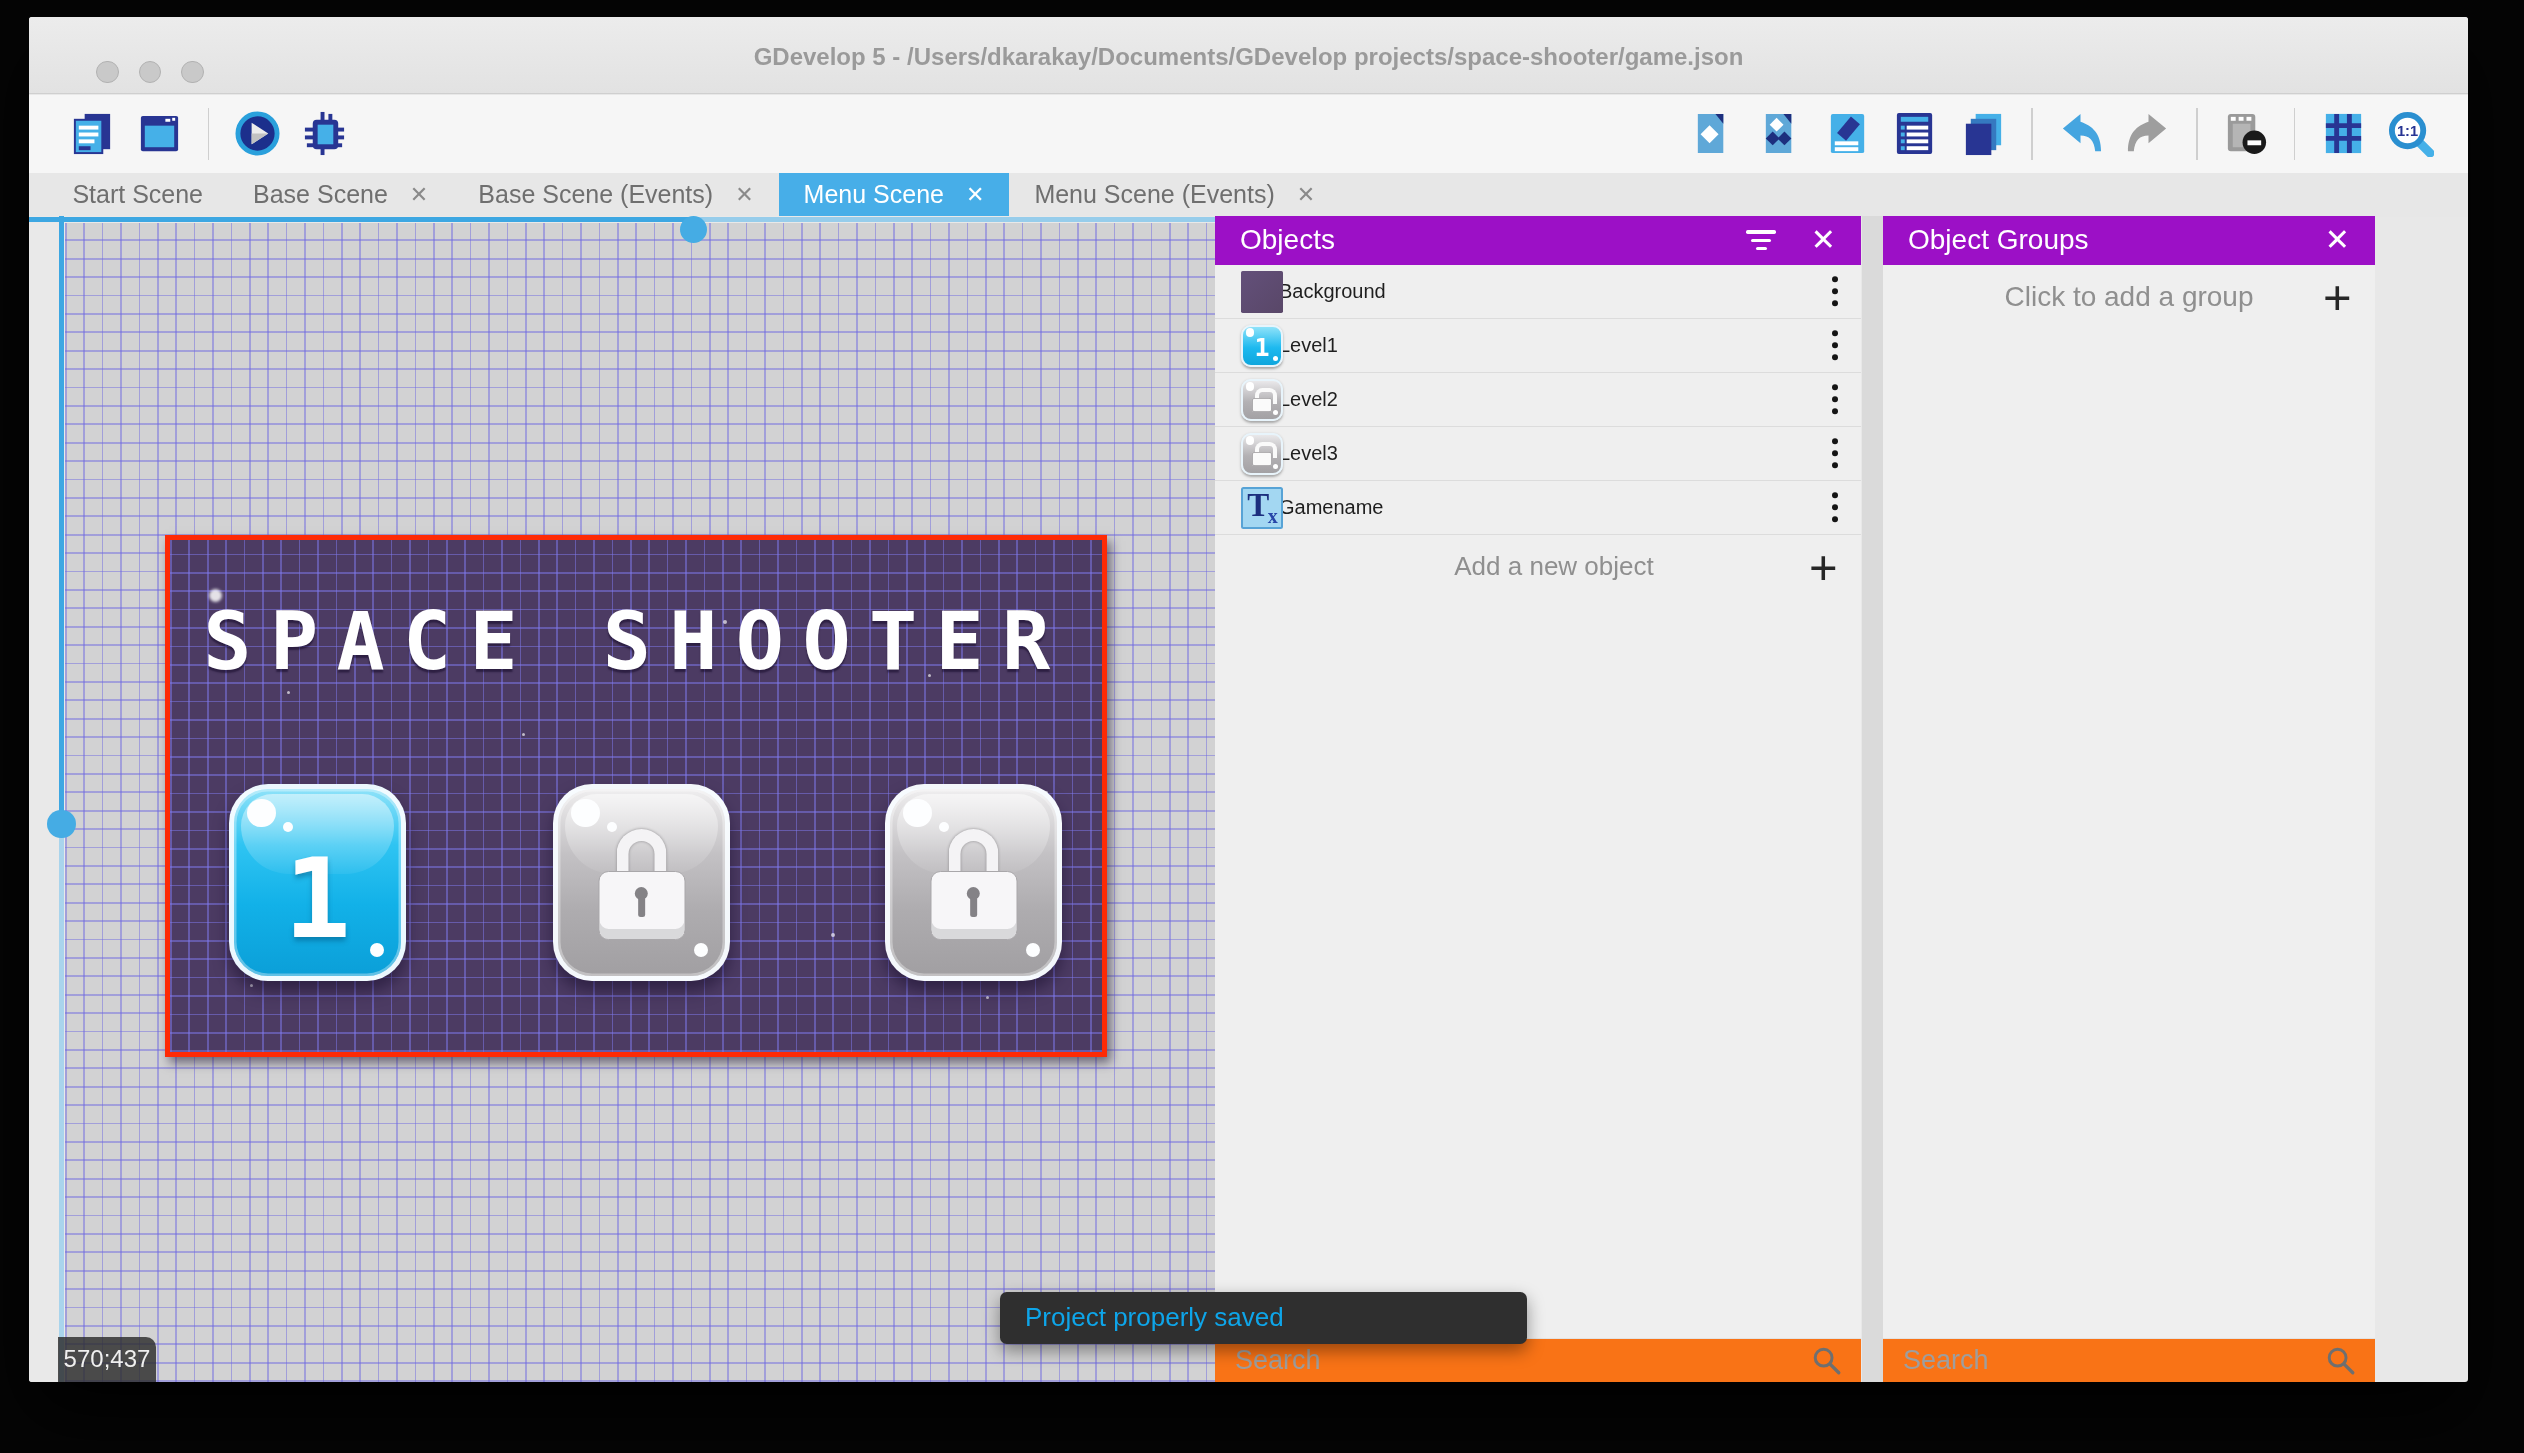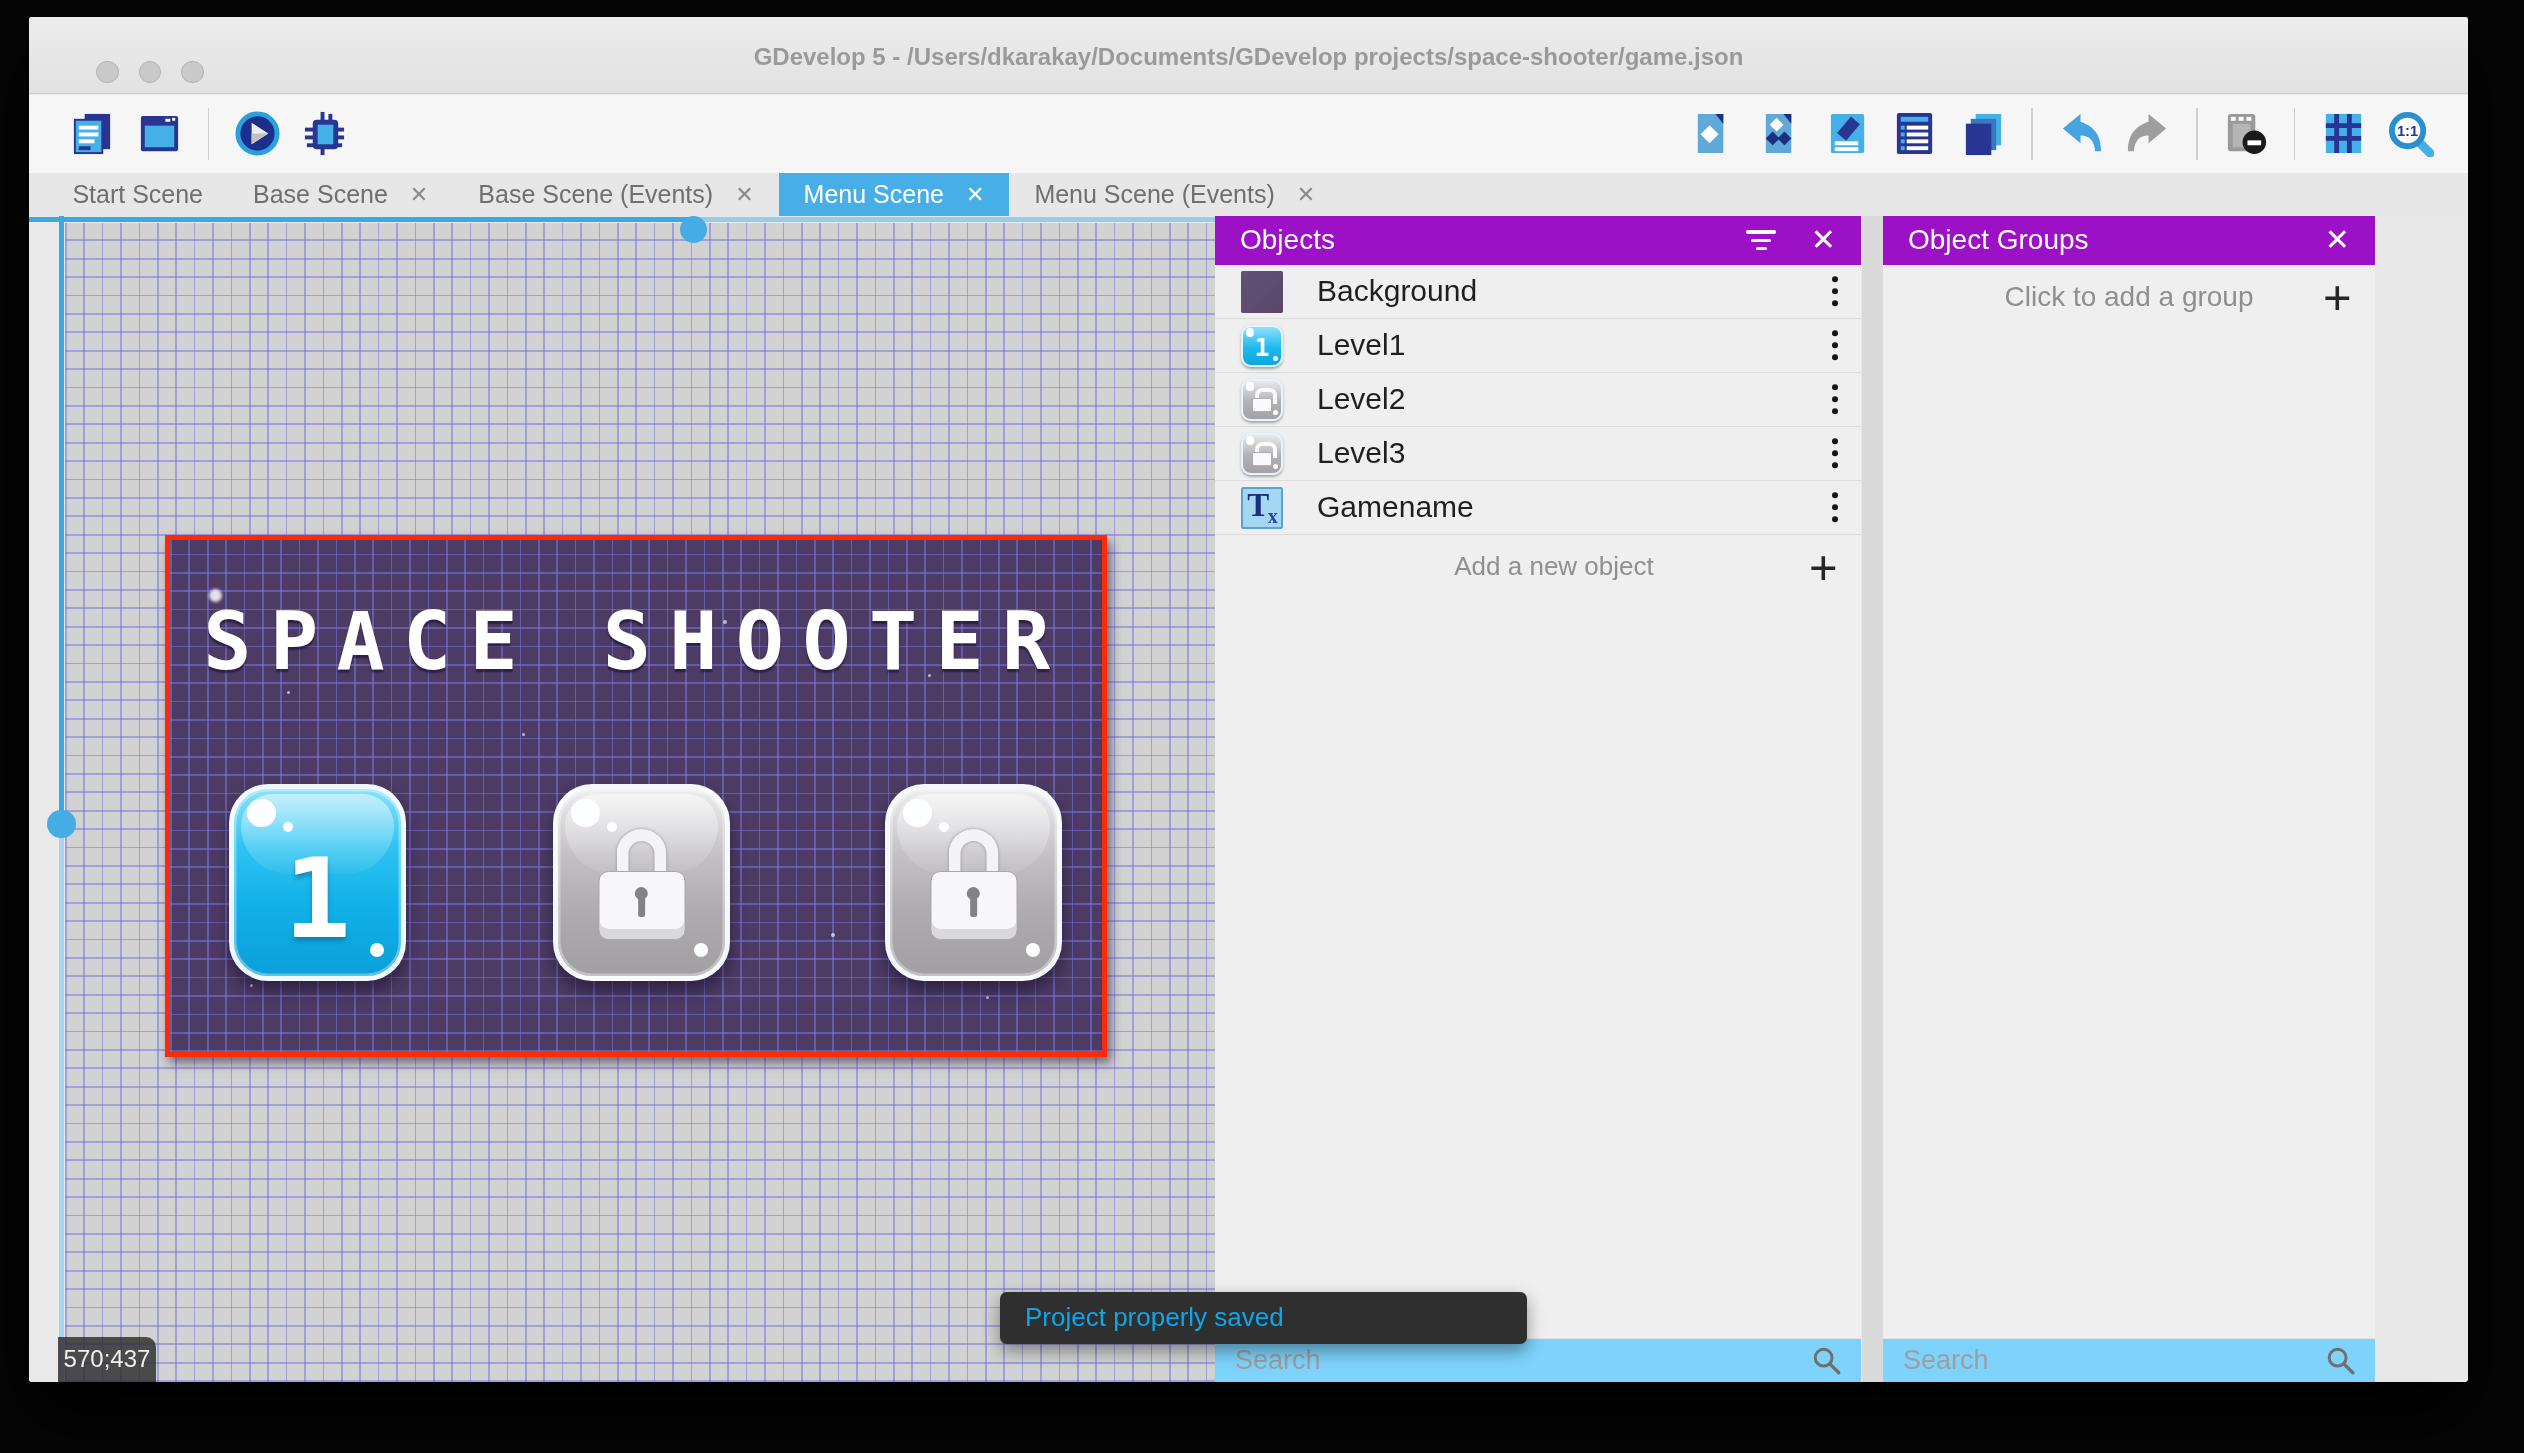--- a/index.html
+++ b/index.html
@@ -110,21 +110,21 @@
   .phead .spacer { flex:1; }
   .filter-icon { width:33px; margin-right:33px; display:flex; flex-direction:column; align-items:center; gap:5px; }
   .filter-icon i { display:block; height:3.3px; background:#fff; border-radius:1.7px; }
   .filter-icon i:nth-child(1){ width:30px; } .filter-icon i:nth-child(2){ width:20px; } .filter-icon i:nth-child(3){ width:11px; }
   .phead .xclose { color:#fff; font-size:30px; margin-right:25px; line-height:1; }
 
   .rows { position:absolute; left:0; top:49px; right:0; }
   .orow { position:relative; height:54px; border-bottom:1.7px solid #dcdcdc;
           display:flex; align-items:center; }
   .orow .oicon { position:absolute; left:26px; top:5.9px; width:42px; height:42px; }
-  .orow .olabel { margin-left:102px; font-size:30px; color:#1f1f1f; }
+  .orow .olabel { margin-left:64px; font-size:20px; color:#1f1f1f; }
   .kebab { position:absolute; right:23.4px; top:50%; transform:translateY(-50%);
            display:flex; flex-direction:column; gap:5.9px; }
   .kebab b { width:5.9px; height:5.9px; border-radius:50%; background:#141414; }
   .addrow { position:relative; height:64px; display:flex; align-items:center; justify-content:center;margin-left:32px; }
   .addrow .addlabel { font-size:26px; color:#8f8f8f; }
   .plus { position:absolute; right:23.4px; top:50%; transform:translateY(-50%);
           font-size:49px; font-weight:300; color:#262626; line-height:0; }
   .emptyrow { position:relative; height:64px; margin-top:49px; display:flex; align-items:center; justify-content:center;text-align:right; }
   .emptyrow .addlabel { font-size:28px; color:#8f8f8f; }
 
@@ -142,21 +142,21 @@
   .minilock::before { content:""; position:absolute; left:3.3px; top:0; width:13.4px; height:11.7px;
             border:4.2px solid #fafafa; border-bottom:none; border-radius:7.5px 7.5px 0 0; }
   .minilock::after { content:""; position:absolute; left:0; top:10px; width:20px; height:14.2px;
             background:#fafafa; border-radius:2.5px; box-shadow:inset 0 0 0 0.8px #9a989b; }
   .ic-text { background:#a3d7f2; border:2.5px solid #57a3d6; border-radius:2.5px; position:relative;
              font-family:"Liberation Serif", serif; }
   .ic-text .T { position:absolute; left:4.2px; top:0.8px; font-size:33px; font-weight:bold; color:#1c2f7e; line-height:1; }
   .ic-text .x { position:absolute; right:3.3px; bottom:0.8px; font-size:20px; font-weight:bold; color:#2746a8; line-height:1; }
 
   
-  .search { position:absolute; left:0; right:0; bottom:0; height:44px; background:#7dd3fc; border-top:0.8px solid #e2e2e2; }
+  .search { position:absolute; left:0; right:0; bottom:0; height:44px; background:#f97316; border-top:0.8px solid #e2e2e2; }
   .search input { position:absolute; left:20px; top:0; height:100%; width:80%; border:none; outline:none;
                   font-size:27px; color:#3a3a3a; background:transparent; font-family:"Liberation Sans", sans-serif; }
   .search input::placeholder { color:#9e9e9e; opacity:1; }
   .search .mag { position:absolute; right:18.4px; top:6.7px; }
 
   
   .toast { position:absolute; left:971px; top:1275px; width:527px; height:52px; background:#2f2f2f;
            border-radius:6.7px; display:flex; align-items:center; z-index:9;
            box-shadow:0 6.7px 16.7px rgba(0,0,0,.4); }
   .toast span { color:#0ea5e9; font-size:26px; margin-left:25px; }

